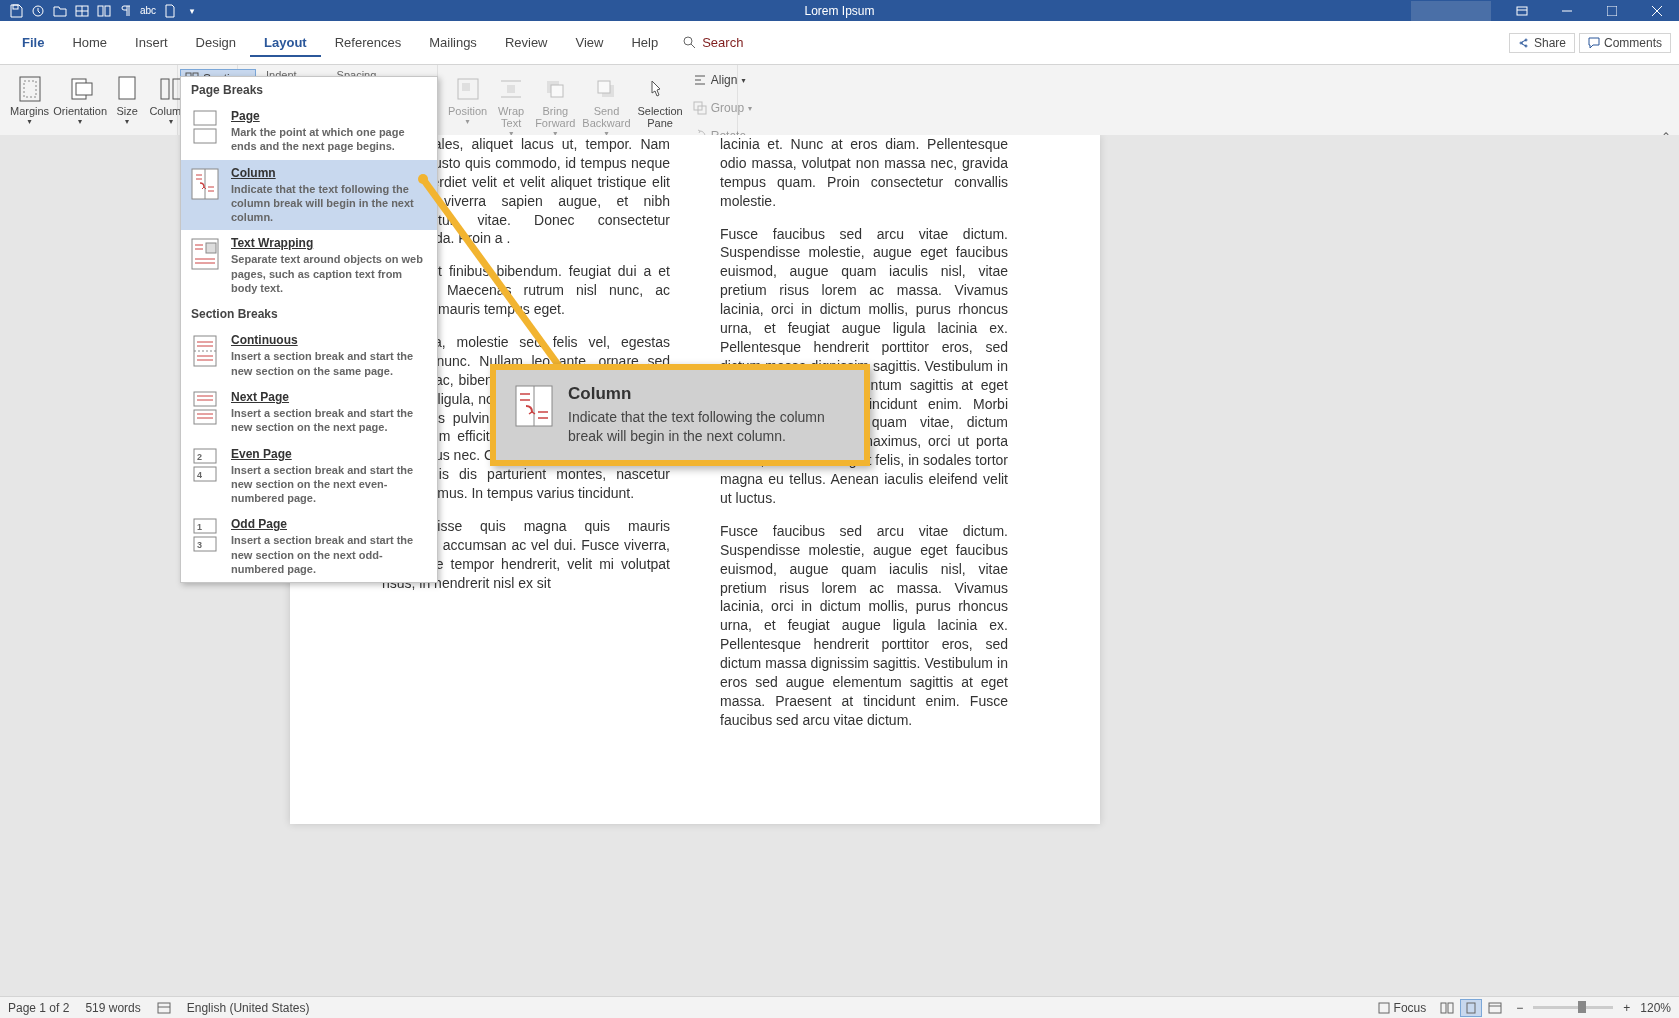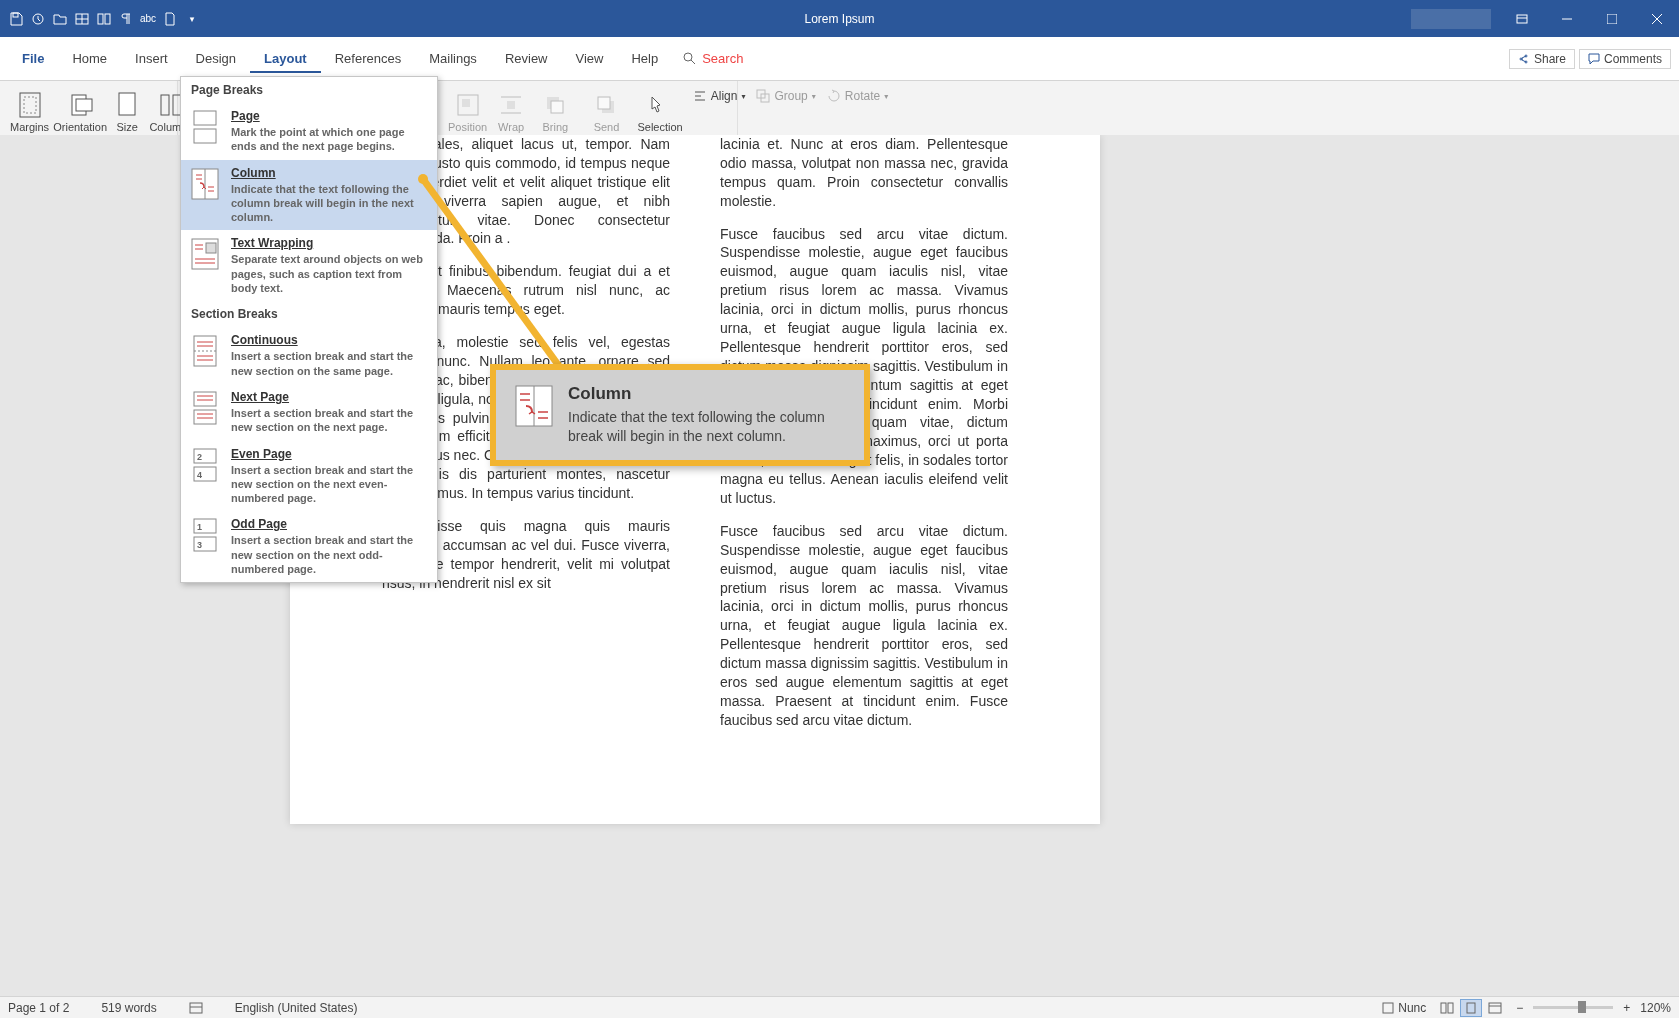--- a/index.html
+++ b/index.html
@@ -1,33 +1,33 @@
 <!DOCTYPE html>
 <html><head>
 <meta charset="utf-8">
 <style>
 * { margin: 0; padding: 0; box-sizing: border-box; font-family: 'Segoe UI', Tahoma, sans-serif; }
 body { background: #e6e6e6; overflow: hidden; width: 1679px; height: 1018px; position: relative; }
 
 
-.titlebar { background: #2b579a; height: 37px; display: flex; align-items: center; color: white; font-size: 12px; position: relative; }
+.titlebar { background: #2b579a; height: 21px; display: flex; align-items: center; color: white; font-size: 12px; position: relative; }
 .qat { display: flex; align-items: center; gap: 2px; padding-left: 6px; }
 .qat-icon { width: 20px; height: 20px; display: flex; align-items: center; justify-content: center; cursor: pointer; }
 .qat-icon svg { fill: white; }
 .title-text { position: absolute; left: 50%; transform: translateX(-50%); font-size: 12px; }
 .window-controls { position: absolute; right: 0; display: flex; align-items: center; height: 23px; }
 .window-btn { width: 45px; height: 23px; display: flex; align-items: center; justify-content: center; cursor: pointer; color: white; }
 .account-placeholder { width: 80px; height: 20px; background: #4a6fa7; margin-right: 8px; }
 
 
 .ribbon-tabs { background: white; height: 44px; display: flex; align-items: center; border-bottom: 1px solid #d4d4d4; padding-left: 8px; position: relative; }
 .tab { padding: 0 14px; height: 28px; line-height: 28px; font-size: 13px; color: #444; cursor: pointer; }
 .tab.active { border-bottom: 2px solid #2b579a; color: #2b579a; font-weight: 600; }
 .tab.file { color: #2b579a; font-weight: 600; }
-.search-box { display: flex; align-items: flex-start; gap: 6px; margin-left: 10px; color: #ef4444; font-size: 13px; }
+.search-box { display: flex; align-items: flex-start; gap: 6px; margin-left: 10px; color: #7f1d1d; font-size: 13px; }
 .right-actions { position: absolute; right: 8px; display: flex; gap: 4px; }
 .action-btn { border: 1px solid #d4d4d4; padding: 2px 8px; font-size: 12px; color: #444; display: flex; align-items: center; gap: 4px; cursor: pointer; background: white; }
 
 
 .ribbon { background: #f3f3f3; height: 84px; display: flex; border-bottom: 1px solid #d4d4d4; position: relative; }
 .ribbon-group { display: flex; flex-direction: column; border-right: 1px solid #e0e0e0; padding: 4px 8px 2px 8px; }
 .ribbon-group-content { display: flex; gap: 4px; flex: 1; align-items: flex-start; }
 .ribbon-group-label { font-size: 11px; color: #666; text-align: center; padding-top: 2px; }
 .big-btn { display: flex; flex-direction: column; align-items: center; justify-content: center; width: 50px; padding: 4px 2px; cursor: pointer; font-size: 11px; color: #444; text-align: center; }
 .big-btn-icon { width: 32px; height: 32px; display: flex; align-items: center; justify-content: center; }
@@ -69,21 +69,21 @@
 }
 .callout-icon { width: 40px; height: 44px; }
 .callout-title { font-size: 17px; font-weight: 600; color: #333; margin-bottom: 4px; }
 .callout-desc { font-size: 14px; color: #444; line-height: 1.35; }
 
 
 .statusbar {
   position: absolute; bottom: 0; left: 0; right: 0; height: 22px; background: #f3f3f3;
   border-top: 1px solid #d4d4d4; display: flex; align-items: center; font-size: 12px; color: #444; padding: 0 8px;
 }
-.status-left { display: flex; gap: 32px; align-items: center; }
+.status-left { display: flex; gap: 16px; align-items: center; }
 .status-right { margin-left: auto; display: flex; align-items: center; gap: 10px; }
 .view-btns { display: flex; gap: 2px; }
 .view-btn { width: 22px; height: 18px; display: flex; align-items: center; justify-content: center; cursor: pointer; }
 .view-btn.active { background: #c8d8ee; border: 1px solid #7ba7d8; }
 .zoom-slider { width: 80px; height: 3px; background: #ccc; position: relative; }
 .zoom-thumb { width: 8px; height: 12px; background: #888; position: absolute; top: -5px; left: 45px; }
 </style>
 </head>
 <body>
 
@@ -331,21 +331,21 @@
           <span style="font-size:8px">▾</span>
         </div>
       <div class="big-btn">
           <div class="big-btn-icon">
             <svg width="24" height="24">
               <path d="M4 4l8 8-3 1 2 5-2 1-2-5-3 2z" fill="white" stroke="#555"></path>
             </svg>
           </div>
           <span>Selection Pane</span>
         </div>
-      <div style="display:flex;flex-direction:row;gap:3px;padding-top:2px">
+      <div style="display:flex;flex-direction:column;gap:10px;padding-top:2px">
         <div class="small-btn">
             <svg width="14" height="14">
               <line x1="2" y1="3" x2="12" y2="3" stroke="#555"></line>
               <line x1="2" y1="7" x2="8" y2="7" stroke="#555"></line>
               <line x1="2" y1="11" x2="12" y2="11" stroke="#555"></line>
             </svg>
             <span>Align</span>
             <span style="font-size:8px">▾</span>
           </div>
         <div class="small-btn" style="opacity:0.5">
@@ -527,21 +527,21 @@
         <rect x="1" y="2" width="12" height="10" fill="none" stroke="#666"></rect>
         <line x1="1" y1="6" x2="13" y2="6" stroke="#666"></line>
       </svg>
     <span>English (United States)</span>
   </div>
   <div class="status-right">
     <span style="display:flex;align-items:center;gap:4px">
         <svg width="12" height="12">
           <rect x="1" y="1" width="10" height="10" fill="none" stroke="#666"></rect>
         </svg>
-        <span>Nunc</span>
+        <span>Focus</span>
       </span>
     <div class="view-btns">
       <div class="view-btn">
           <svg width="14" height="12">
             <rect x="1" y="1" width="5" height="10" fill="none" stroke="#666"></rect>
             <rect x="8" y="1" width="5" height="10" fill="none" stroke="#666"></rect>
           </svg>
         </div>
       <div class="view-btn active">
           <svg width="14" height="12">

